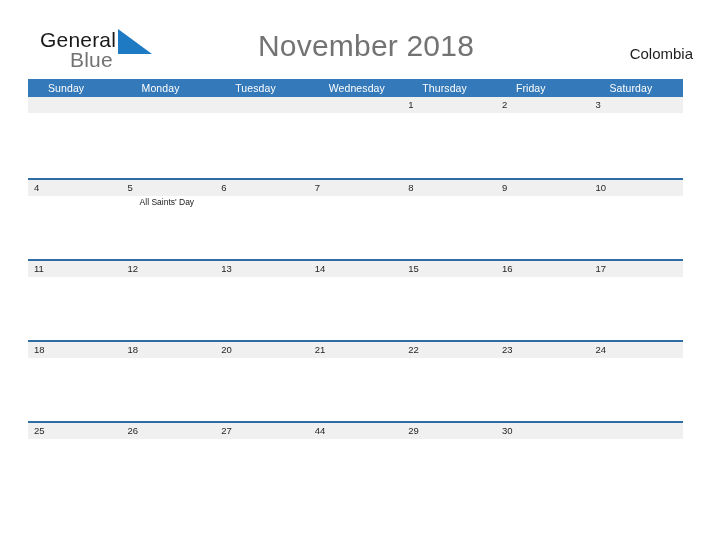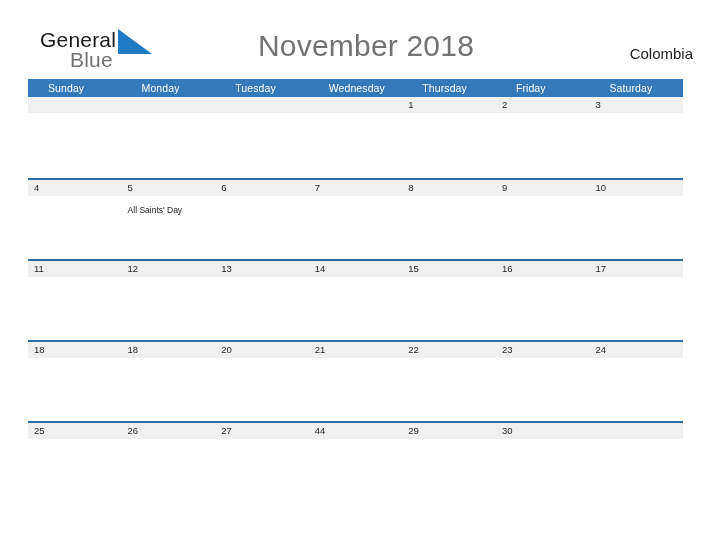--- a/index.html
+++ b/index.html
@@ -141,21 +141,22 @@
     padding-right: 4px;
   }
   .day-num {
     font-size: 9.5px;
     color: #262626;
     line-height: 16px;
     height: 16px;
     display: block;
   }
   .day-events {
-    padding-top: 9px;
+    padding-top: 1px;
+    margin-left: 12px;
   }
   .event {
     font-size: 8.5px;
     line-height: 11px;
     color: #1a1a1a;
     word-wrap: break-word;
   }
   .empty-num { visibility: hidden; }
 </style>
 </head>

